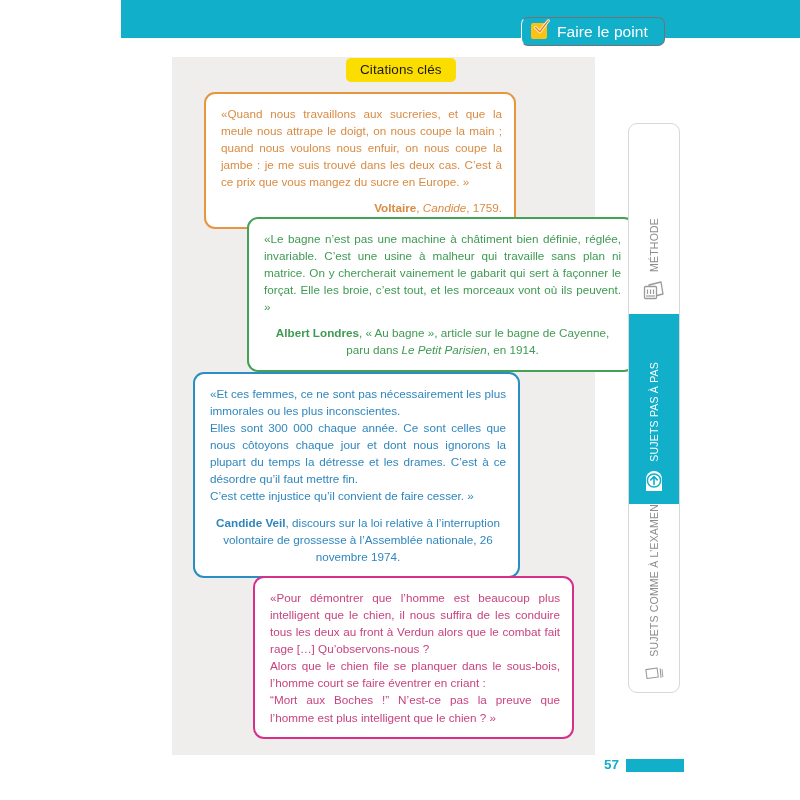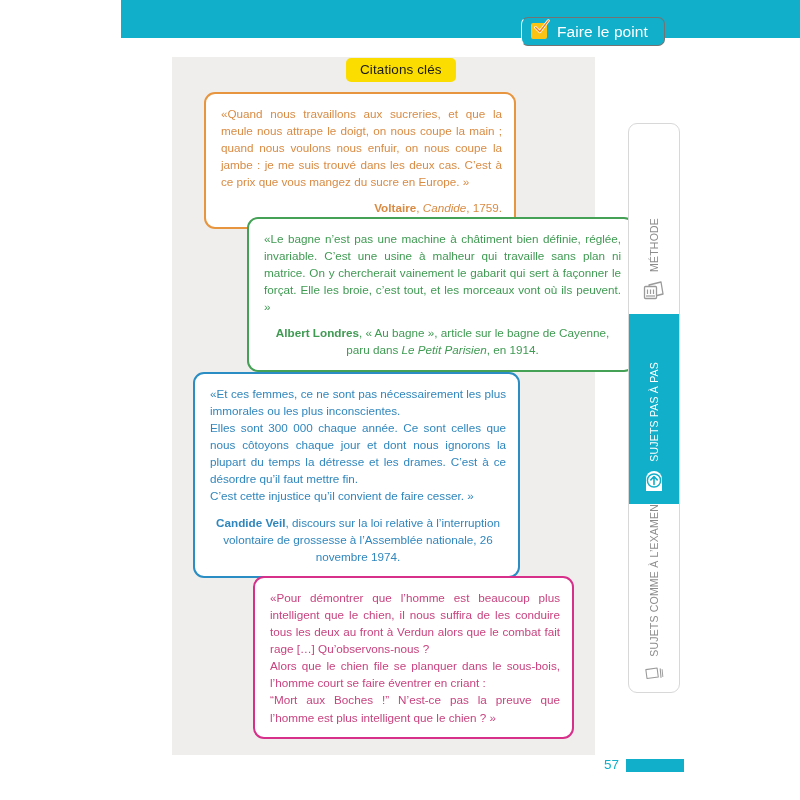--- a/index.html
+++ b/index.html
@@ -142,21 +142,21 @@
   #tab-pas-a-pas     { top: 190px; height: 190px; background: #11afc9; color: #ffffff; }
   #tab-examen        { top: 380px; height: 189px; color: #8c8c8c; }
 
   .tab-icon { width: 26px; height: 26px; display: block; }
 
   
   .folio {
     position: absolute;
     left: 604px; top: 757px;
     font-size: 13.5px;
-    font-weight: normal;
+    font-weight: bold;
     color: #11afc9;
   }
   .folio-bar {
     position: absolute;
     left: 626px; top: 759px;
     width: 58px; height: 13px;
     background: #11afc9;
   }
 </style>
 </head>

